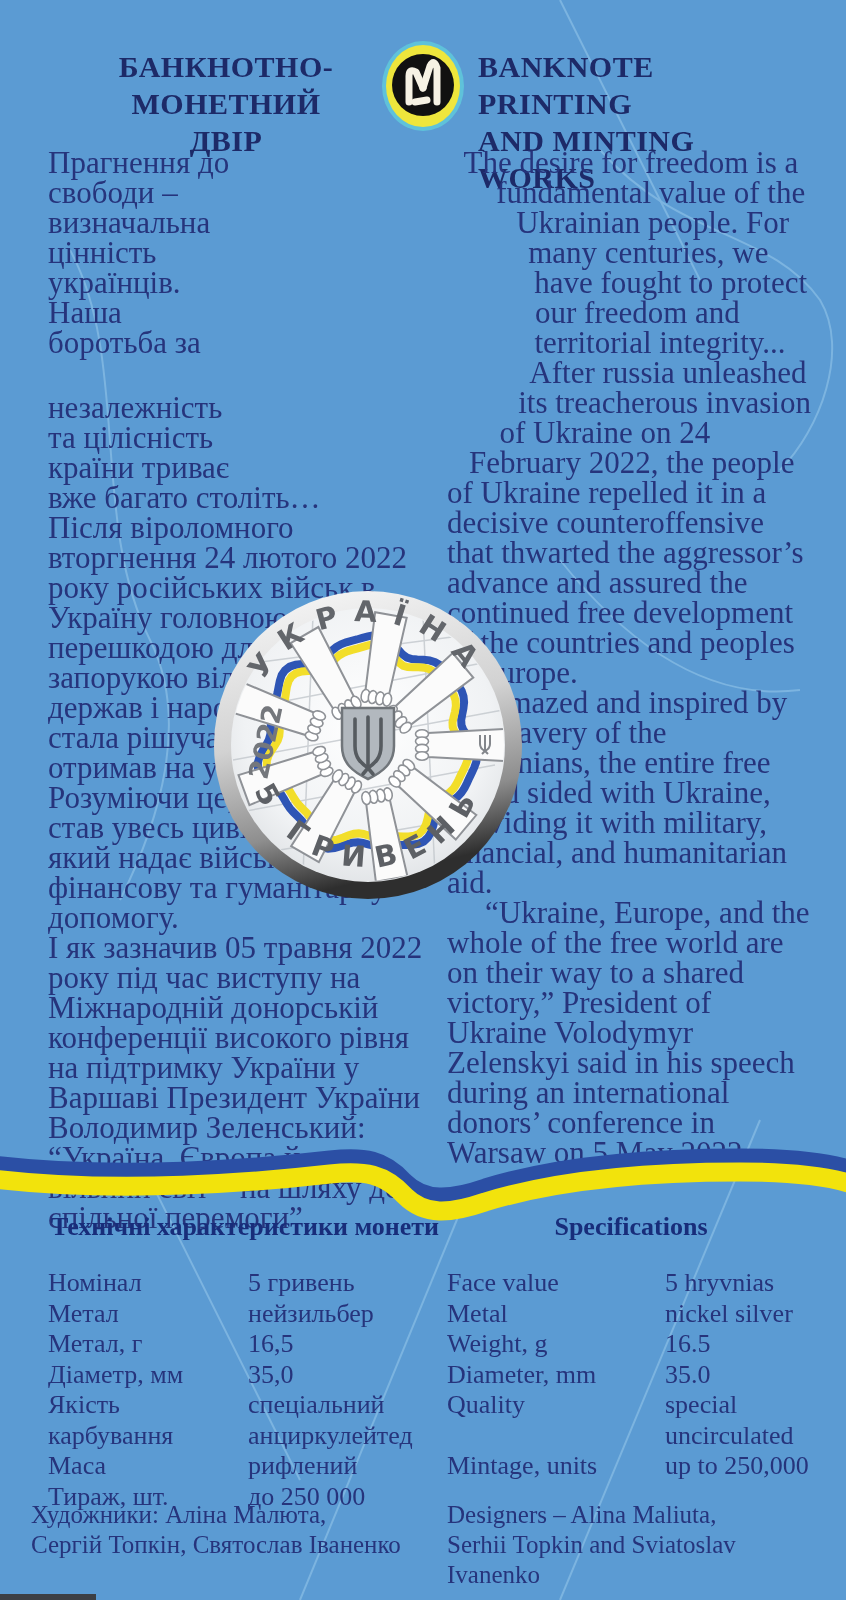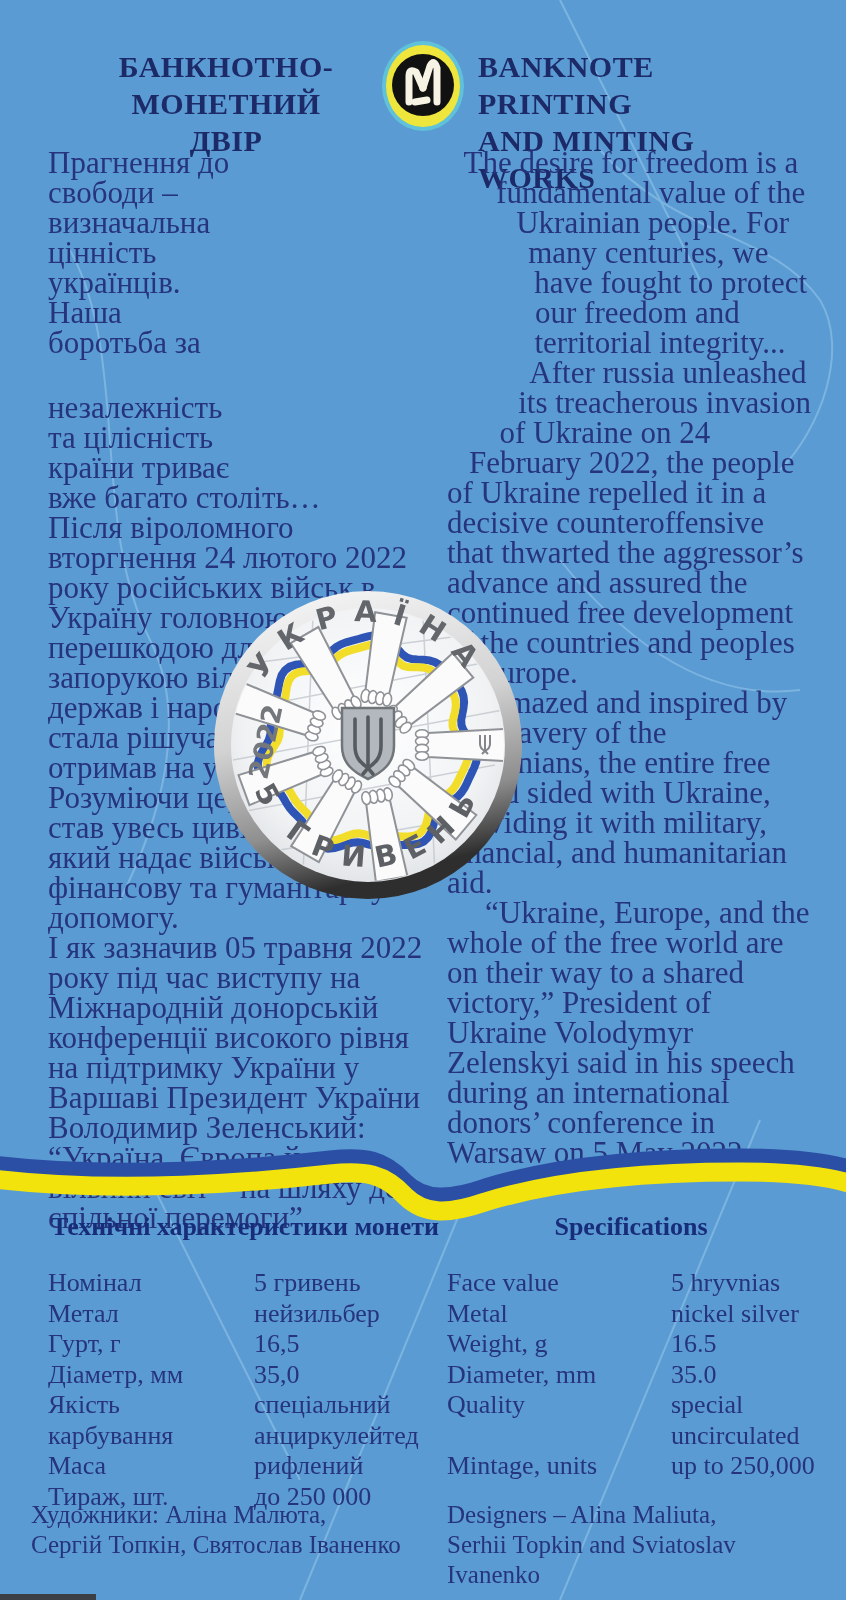--- a/index.html
+++ b/index.html
@@ -52,21 +52,21 @@
   
   .spec-title{
     position:absolute;top:1212px;
     font-weight:bold;font-size:26px;color:#182d7a;
   }
   #spec-title-uk{left:48px;width:394px;text-align:center;}
   #spec-title-en{left:447px;width:368px;text-align:center;}
   .spec-table{position:absolute;top:1268px;font-size:26px;line-height:30.5px;}
   #spec-uk{left:48px;width:396px;}
   #spec-en{left:447px;width:380px;}
-  .spec-row{display:flex;align-items:flex-start;gap:6px;}
+  .spec-row{display:flex;align-items:flex-start;}
   .spec-label{flex:0 0 200px;}
   #spec-en .spec-label{flex:0 0 218px;}
   .spec-value{flex:1 1 auto;max-width:190px;}
   #spec-en .spec-value{max-width:160px;}
 
   
   .credits{
     position:absolute;top:1500px;
     font-size:25px;line-height:30px;
   }
@@ -277,21 +277,21 @@
   <div id="spec-uk" class="spec-table">
     <div class="spec-row">
       <span class="spec-label">Номінал</span>
       <span class="spec-value">5 гривень</span>
     </div>
     <div class="spec-row">
       <span class="spec-label">Метал</span>
       <span class="spec-value">нейзильбер</span>
     </div>
     <div class="spec-row">
-      <span class="spec-label">Гурт, г</span>
+      <span class="spec-label">Метал, г</span>
       <span class="spec-value">16,5</span>
     </div>
     <div class="spec-row">
       <span class="spec-label">Діаметр, мм</span>
       <span class="spec-value">35,0</span>
     </div>
     <div class="spec-row">
       <span class="spec-label">Якість карбування</span>
       <span class="spec-value">спеціальний анциркулейтед</span>
     </div>

